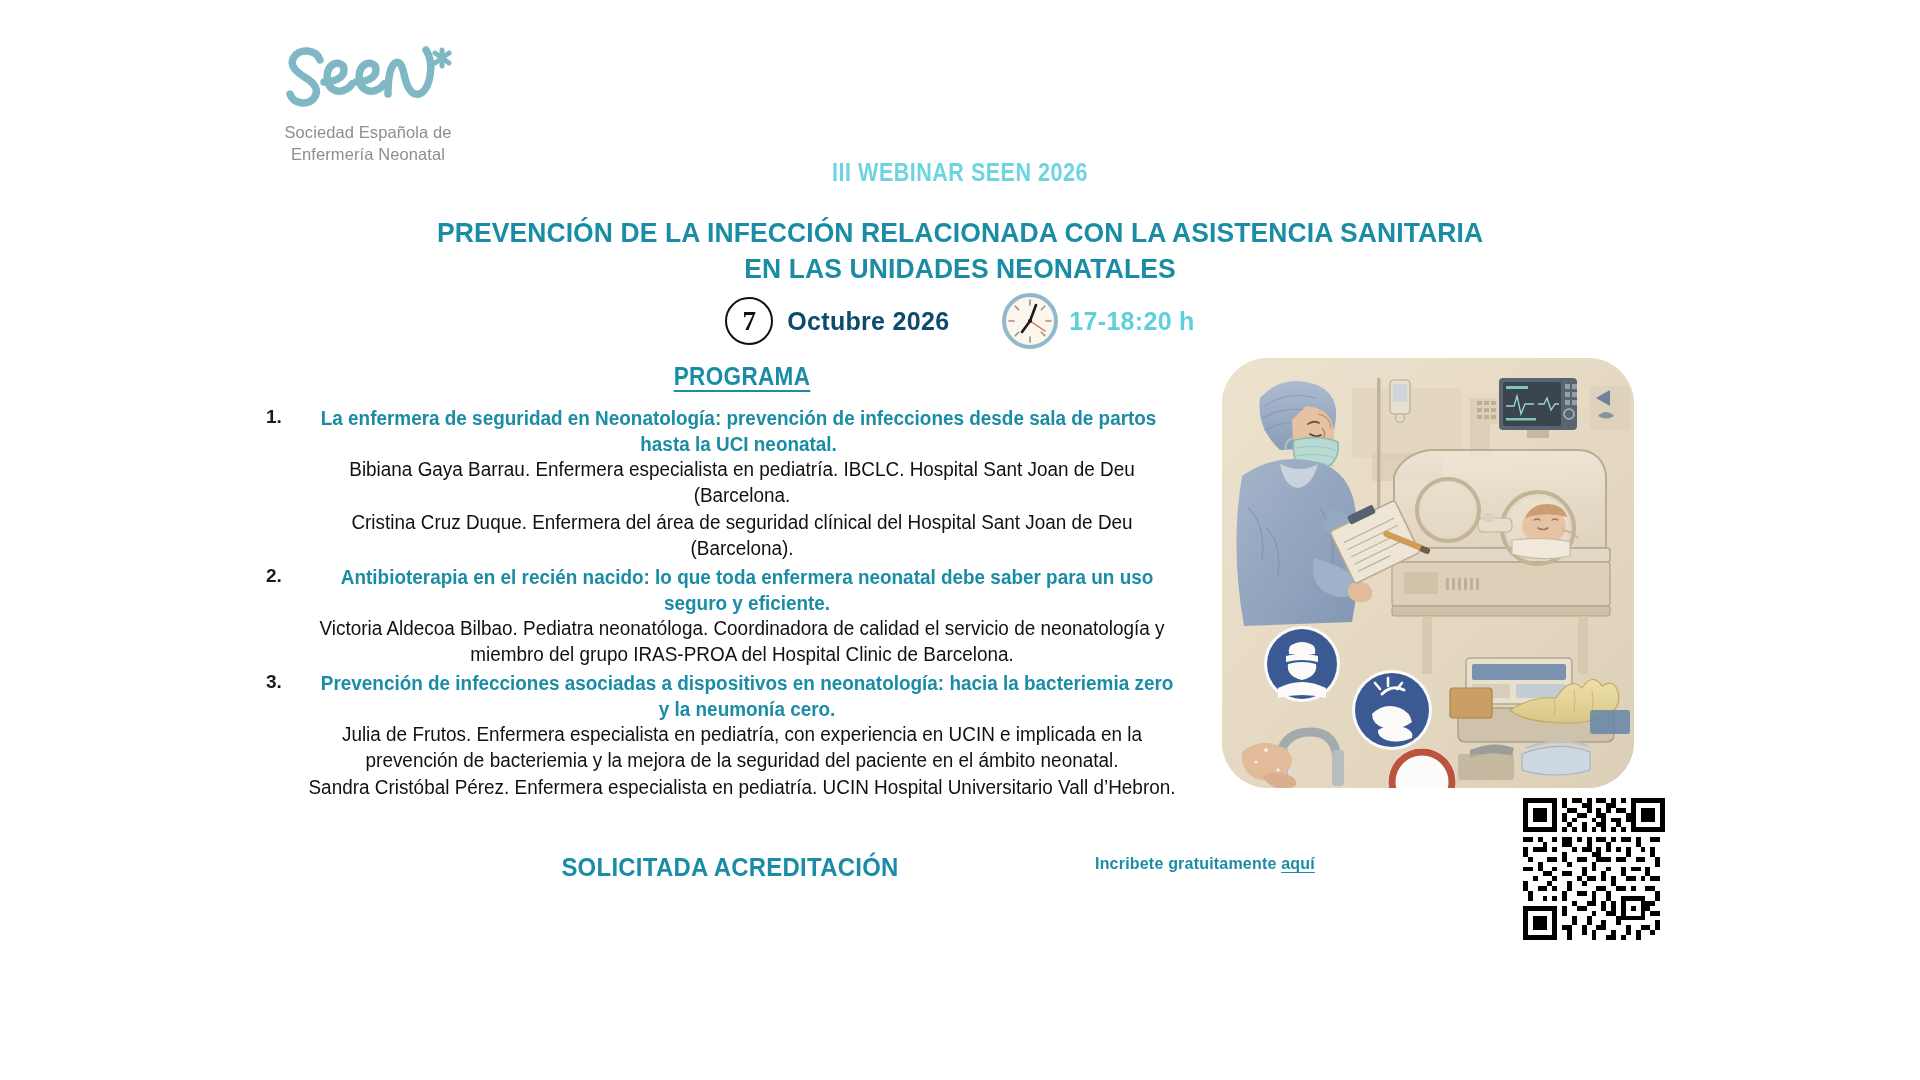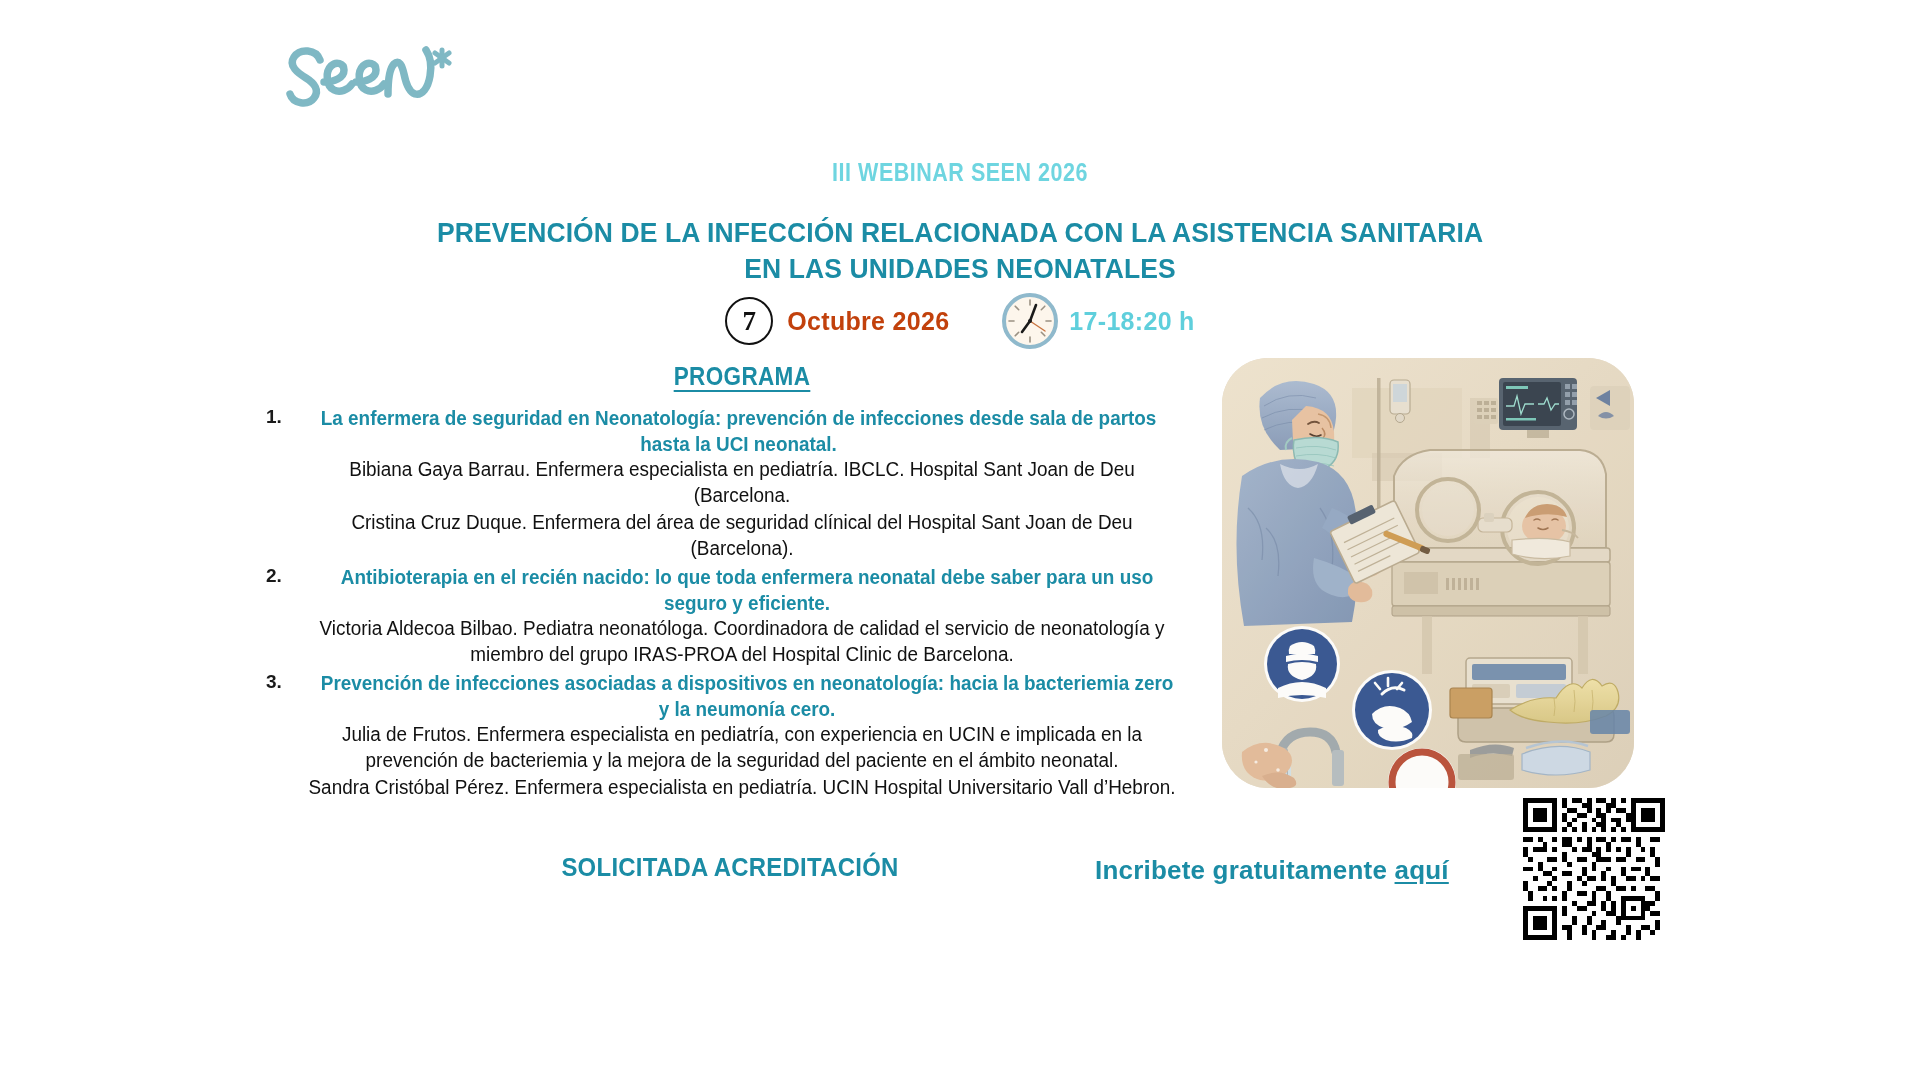--- a/index.html
+++ b/index.html
@@ -100,21 +100,21 @@
     justify-content: center;
     font-size: 27px;
     font-weight: bold;
     color: #111111;
     font-family: "Liberation Serif", serif;
     margin-right: 14px;
   }
   .date-label {
     font-size: 25px;
     font-weight: bold;
-    color: #c2410c;
+    color: #0c4a6e;
     letter-spacing: 0.3px;
   }
   .clock-icon { width: 58px; height: 58px; margin-right: 10px; }
   .time-label {
     font-size: 25px;
     font-weight: bold;
     color: #5fcfdc;
     letter-spacing: 0.3px;
   }
 
@@ -188,21 +188,21 @@
     font-weight: bold;
     color: #1b8ca5;
     letter-spacing: 0.3px;
     transform: scaleX(0.92);
   }
 
   .register-text {
     position: absolute;
     left: 1095px;
     top: 855px;
-    font-size: 26px;
+    font-size: 16px;
     font-weight: bold;
     color: #1b8ca5;
     letter-spacing: 0.2px;
     white-space: nowrap;
   }
   .register-text .link {
     text-decoration: underline;
     text-underline-offset: 3px;
   }
 
@@ -247,20 +247,22 @@
 
         <path d="M110 56 C110 42, 112 30, 116 26 C121 21, 124 27, 126 36 C128 46, 131 54, 137 56 C144 58, 150 50, 152 38 C154 27, 152 18, 148 12"></path>
       </g>
 
       <g stroke="#7fb8c4" stroke-width="5" stroke-linecap="round">
         <line x1="164" y1="12" x2="164" y2="28"></line>
         <line x1="157" y1="15" x2="171" y2="25"></line>
         <line x1="171" y1="15" x2="157" y2="25"></line>
       </g>
     </svg>
+    <div class="logo-sub">Sociedad Española de
+Enfermería Neonatal</div>
   </div>
 
   <div class="webinar-kicker">III WEBINAR SEEN 2026</div>
 
   <div class="main-title">
     <div>PREVENCIÓN DE LA INFECCIÓN RELACIONADA CON LA ASISTENCIA SANITARIA</div>
     <div>EN LAS UNIDADES NEONATALES</div>
   </div>
 
   <div class="datetime-row">

